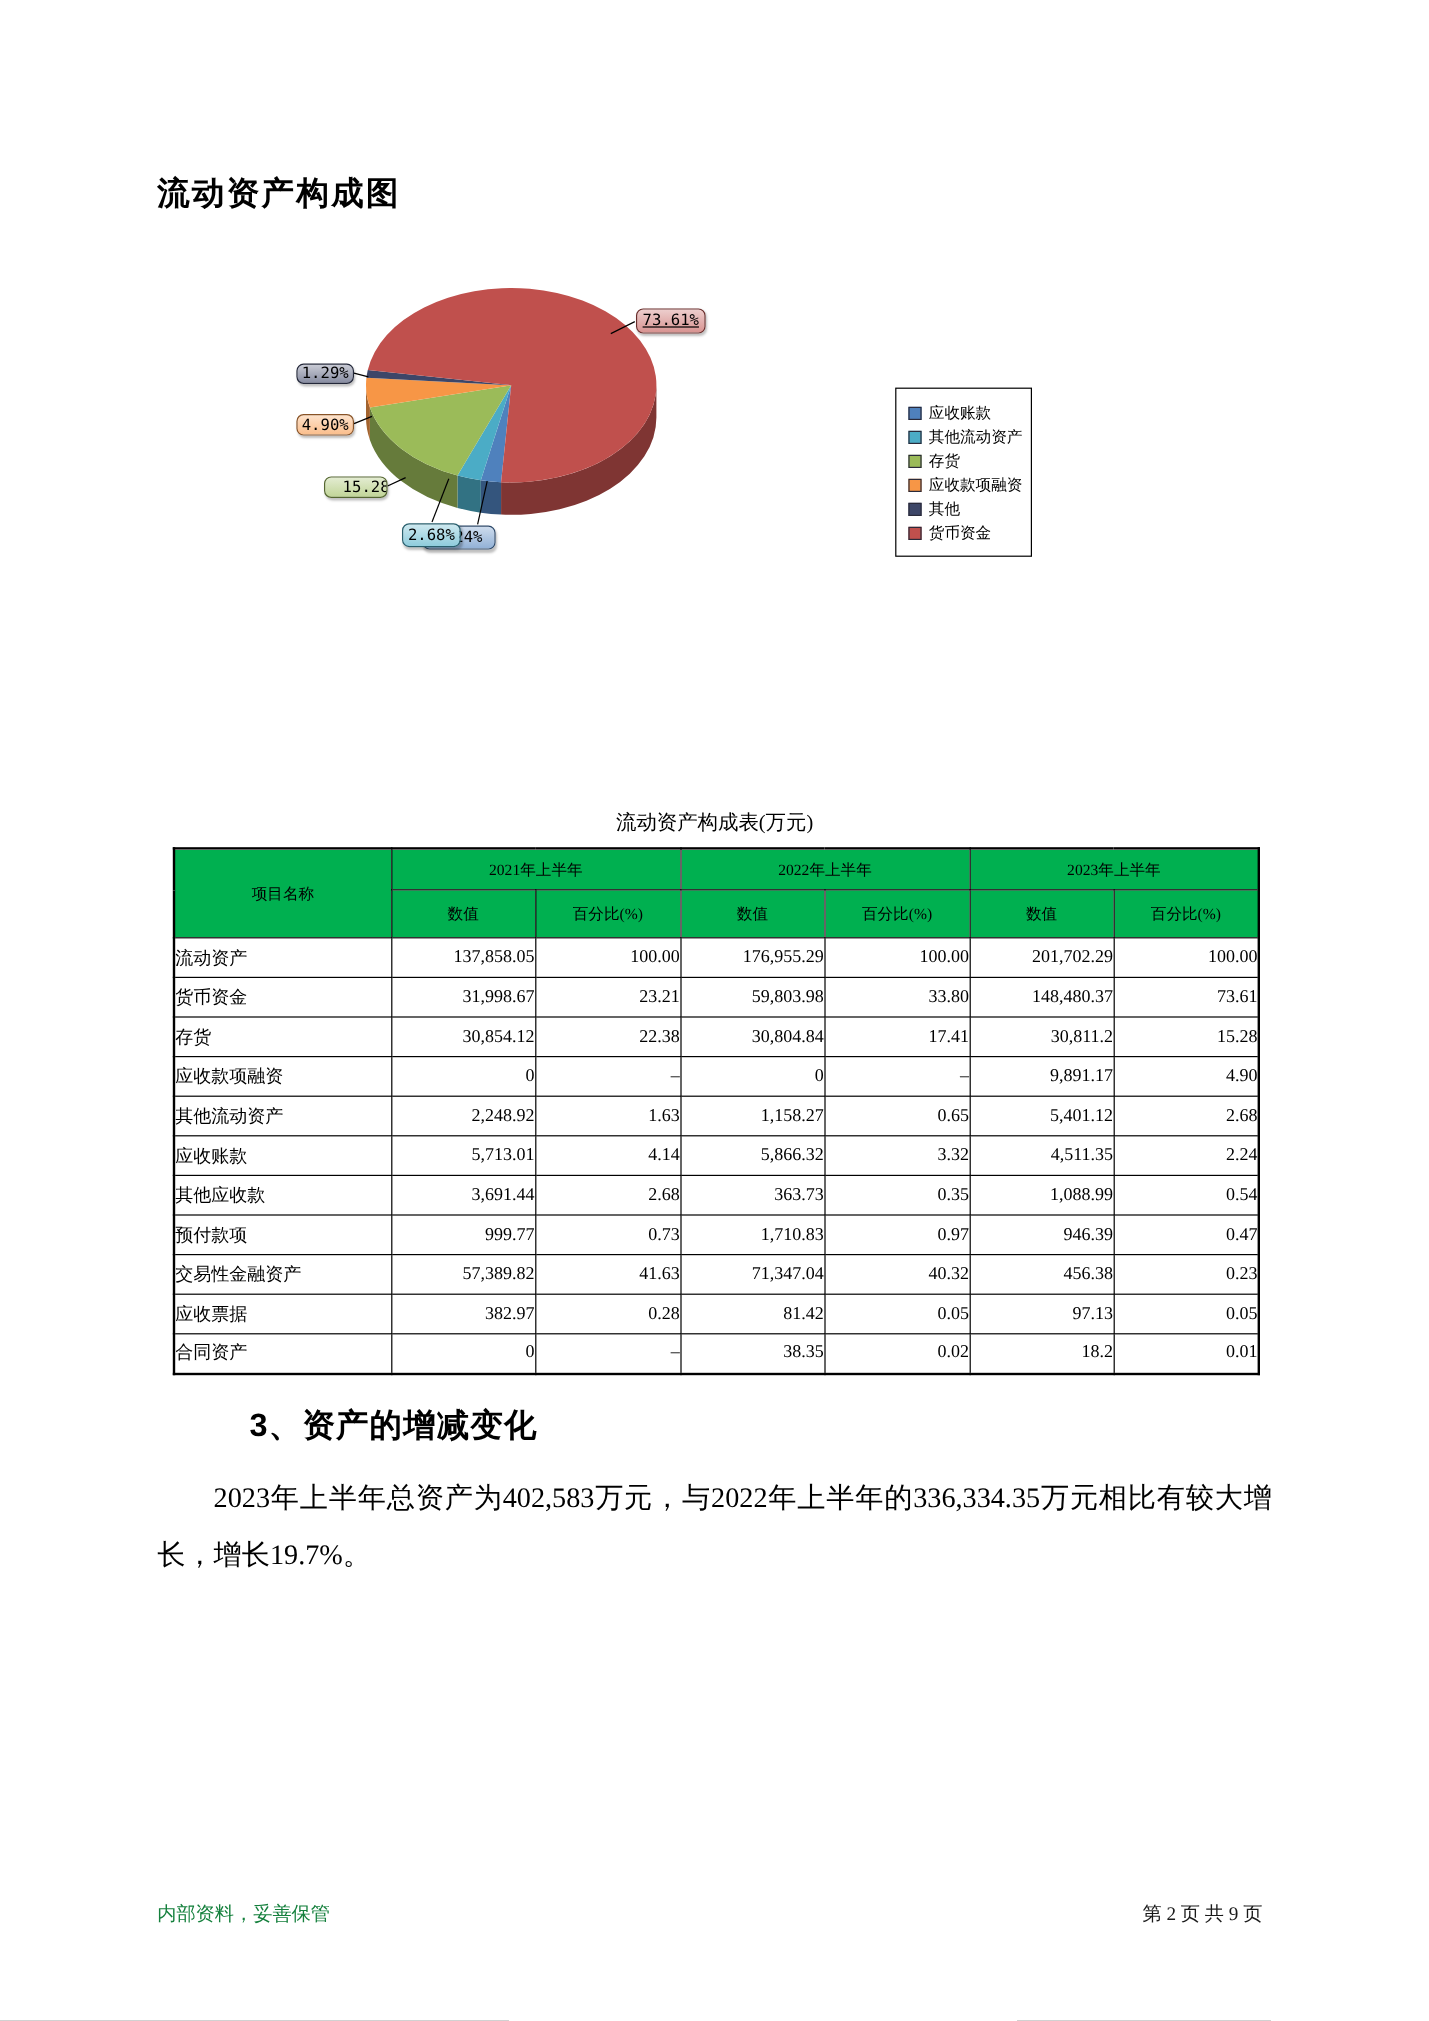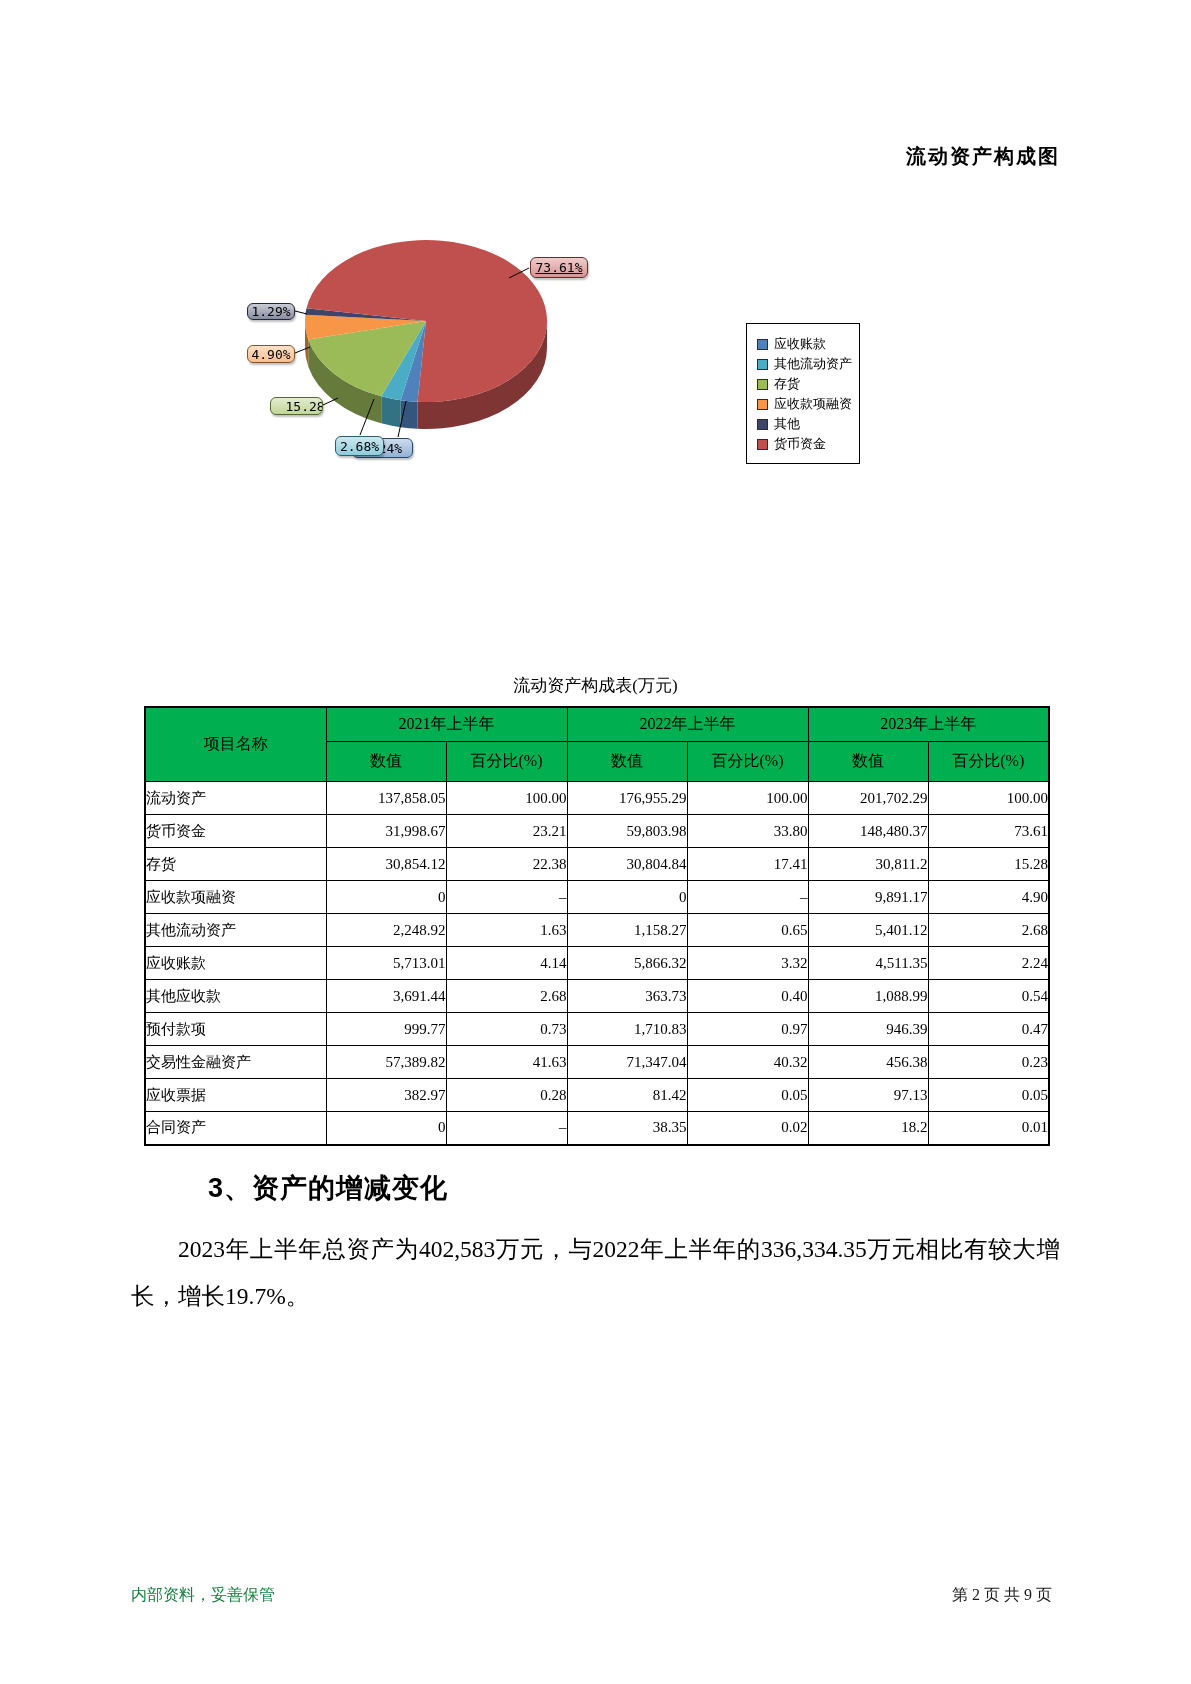--- a/index.html
+++ b/index.html
@@ -4,22 +4,22 @@
 <style>
   html,body{margin:0;padding:0;background:#888;}
   .page{
     position:relative; width:1191px; height:1684px; margin:0 auto;
     background:#ffffff; overflow:hidden;
     font-family:"Liberation Serif", serif; color:#000;
   }
   
   .chart-title{
     position:absolute; left:131px; top:143px; width:929px;
-    text-align:right; font-family:"Liberation Sans", sans-serif;
-    font-weight:bold; font-size:20px; letter-spacing:2px;
+    text-align:left; font-family:"Liberation Sans", sans-serif;
+    font-weight:bold; font-size:27px; letter-spacing:2px;
   }
   #pie-svg{ position:absolute; left:0; top:0; }
   .pie-label{
     position:absolute; box-sizing:border-box;
     border-radius:6px; border:1.5px solid #555;
     display:flex; align-items:center; justify-content:center;
     font-family:"DejaVu Sans Mono", monospace; font-size:13px; color:#000;
     box-shadow:1px 2px 2px rgba(0,0,0,0.25);
     white-space:nowrap; overflow:hidden;
   }
@@ -41,21 +41,21 @@
   }
   .table-wrap{ position:absolute; left:144px; top:706px; }
   table.fin{
     border-collapse:collapse; table-layout:fixed; width:904px;
     border:2px solid #000;
   }
   table.fin th, table.fin td{
     border:1px solid #000; font-size:15px; font-weight:normal;
     white-space:nowrap; overflow:hidden; padding:0;
   }
-  table.fin thead th{ background:#00B050; font-size:16px; }
+  table.fin thead th{ background:#00B050; font-size:13px; }
   table.fin thead tr.h1 th{ height:33px; }
   table.fin thead tr.h2 th{ height:39px; }
   table.fin tbody tr{ height:33px; }
   td.name{ text-align:left; padding-left:8px; }
   td.num, td.pct{ text-align:right; padding-right:4px; }
   
   .sec-heading{
     position:absolute; left:187px; width:873px;
     font-family:"Liberation Sans", sans-serif; font-weight:bold;
     font-size:27px; letter-spacing:1px;margin-left:21px;
@@ -218,21 +218,21 @@
             <td class="num">5,866.32</td>
             <td class="pct">3.32</td>
             <td class="num">4,511.35</td>
             <td class="pct">2.24</td>
           </tr>
           <tr>
             <td class="name">其他应收款</td>
             <td class="num">3,691.44</td>
             <td class="pct">2.68</td>
             <td class="num">363.73</td>
-            <td class="pct">0.40</td>
+            <td class="pct">0.35</td>
             <td class="num">1,088.99</td>
             <td class="pct">0.54</td>
           </tr>
           <tr>
             <td class="name">预付款项</td>
             <td class="num">999.77</td>
             <td class="pct">0.73</td>
             <td class="num">1,710.83</td>
             <td class="pct">0.97</td>
             <td class="num">946.39</td>

